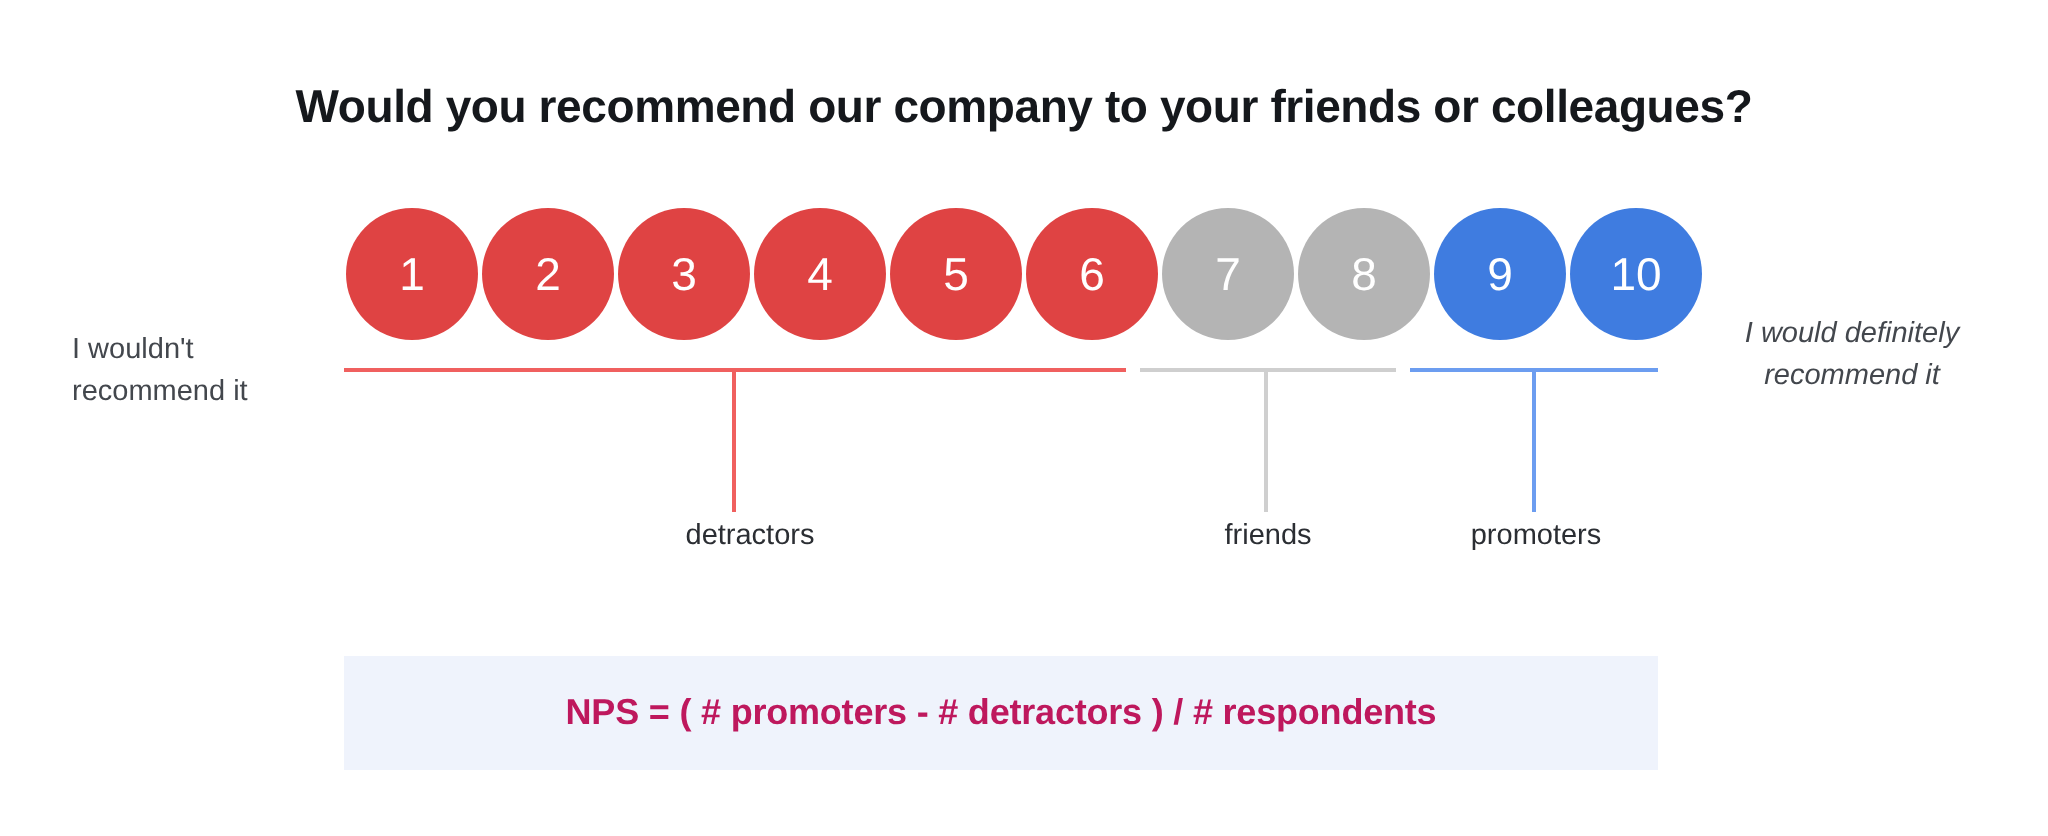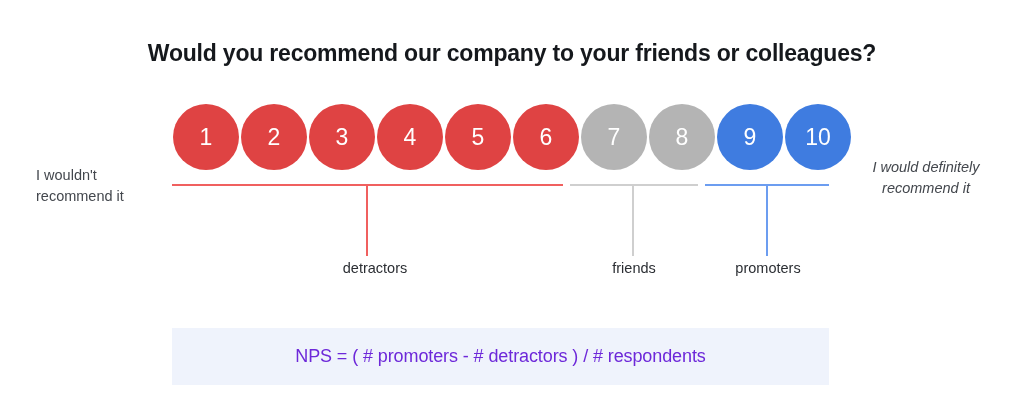--- a/index.html
+++ b/index.html
@@ -128,22 +128,22 @@
     top: 328px;
     width: 657px;
     height: 57px;
     background: #eff3fc;
     display: flex;
     align-items: center;
     justify-content: center;
   }
   .formula-text {
     font-size: 18px;
-    font-weight: normal;
-    color: #6d28d9;
+    font-weight: bold;
+    color: #be185d;
     letter-spacing: -0.1px;
     white-space: nowrap;
   }
 </style>
 </head>
 <body>
 
 <div class="page">
 
   <div class="title">Would you recommend our company to your friends or colleagues?</div>

